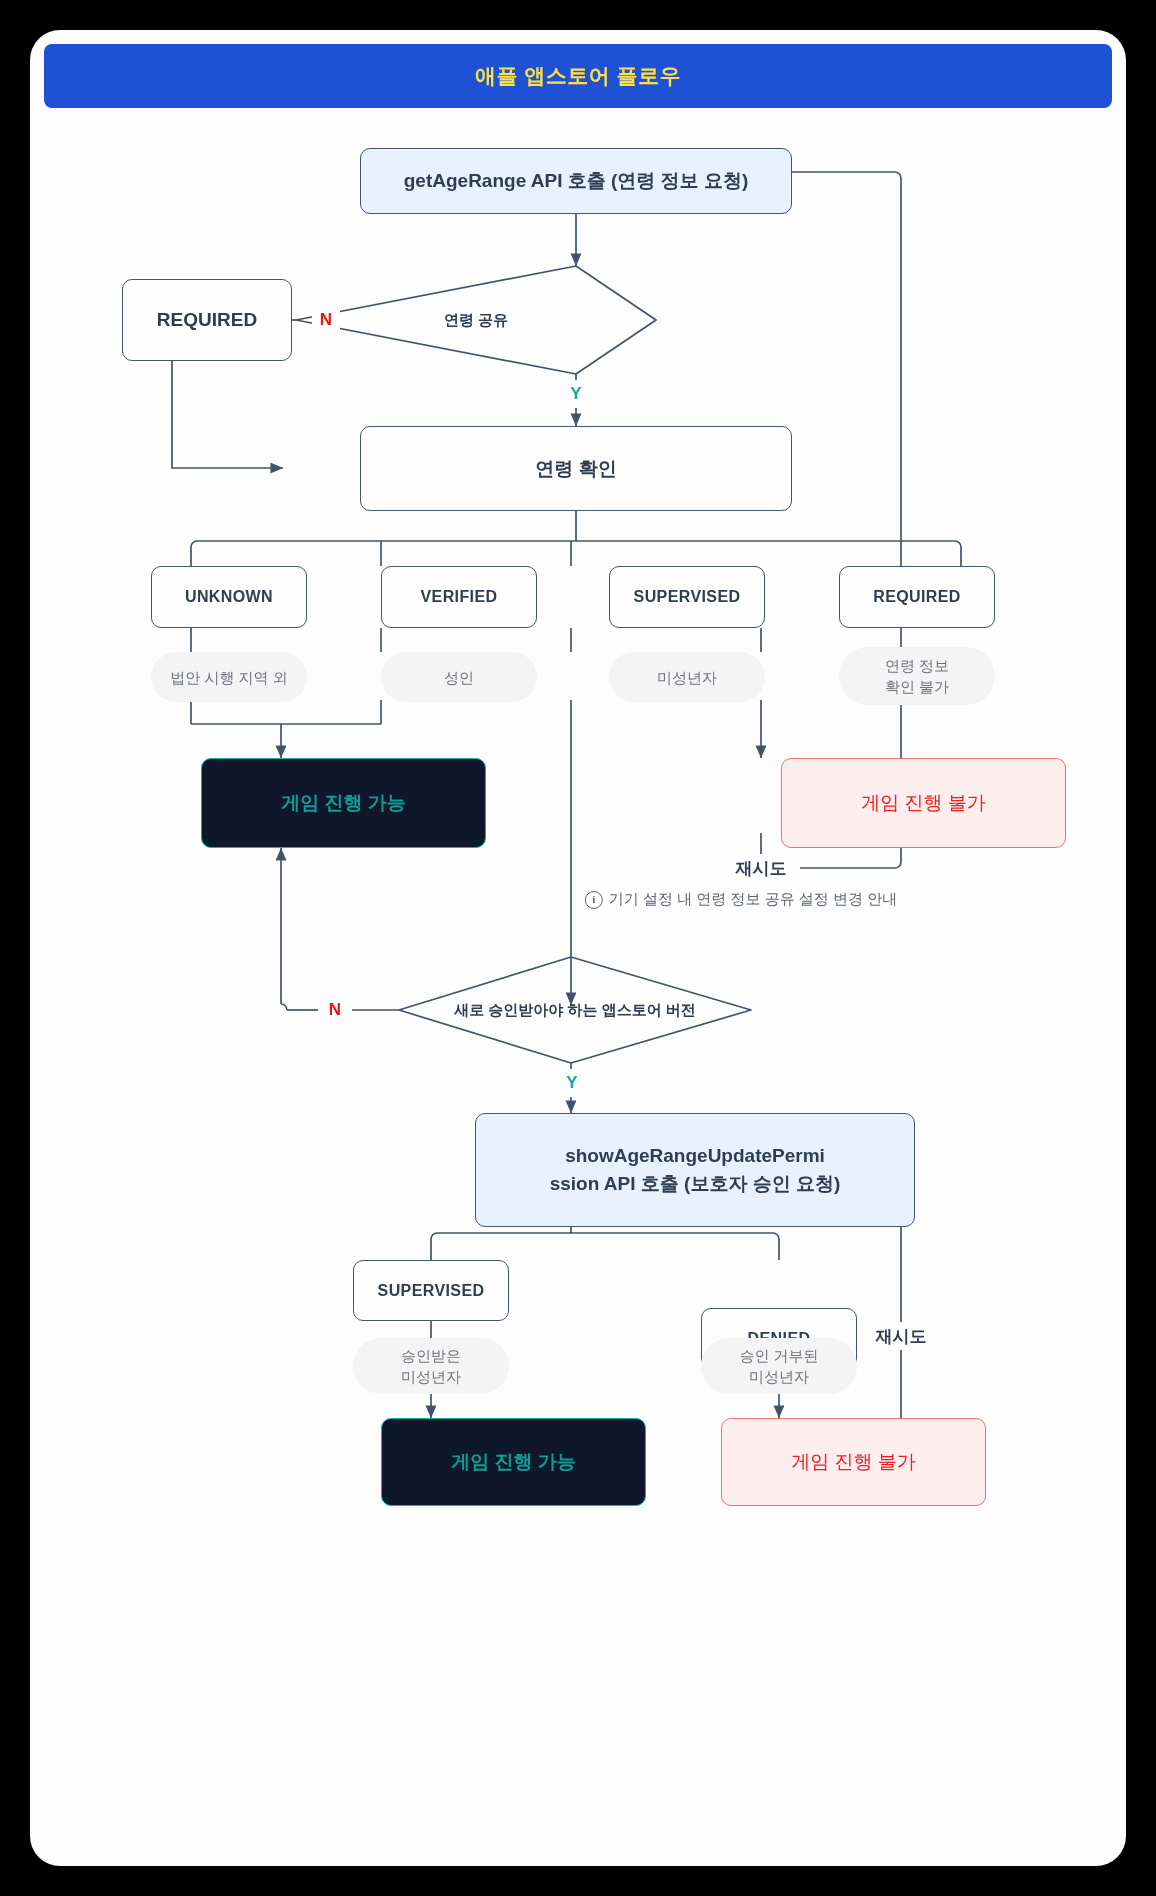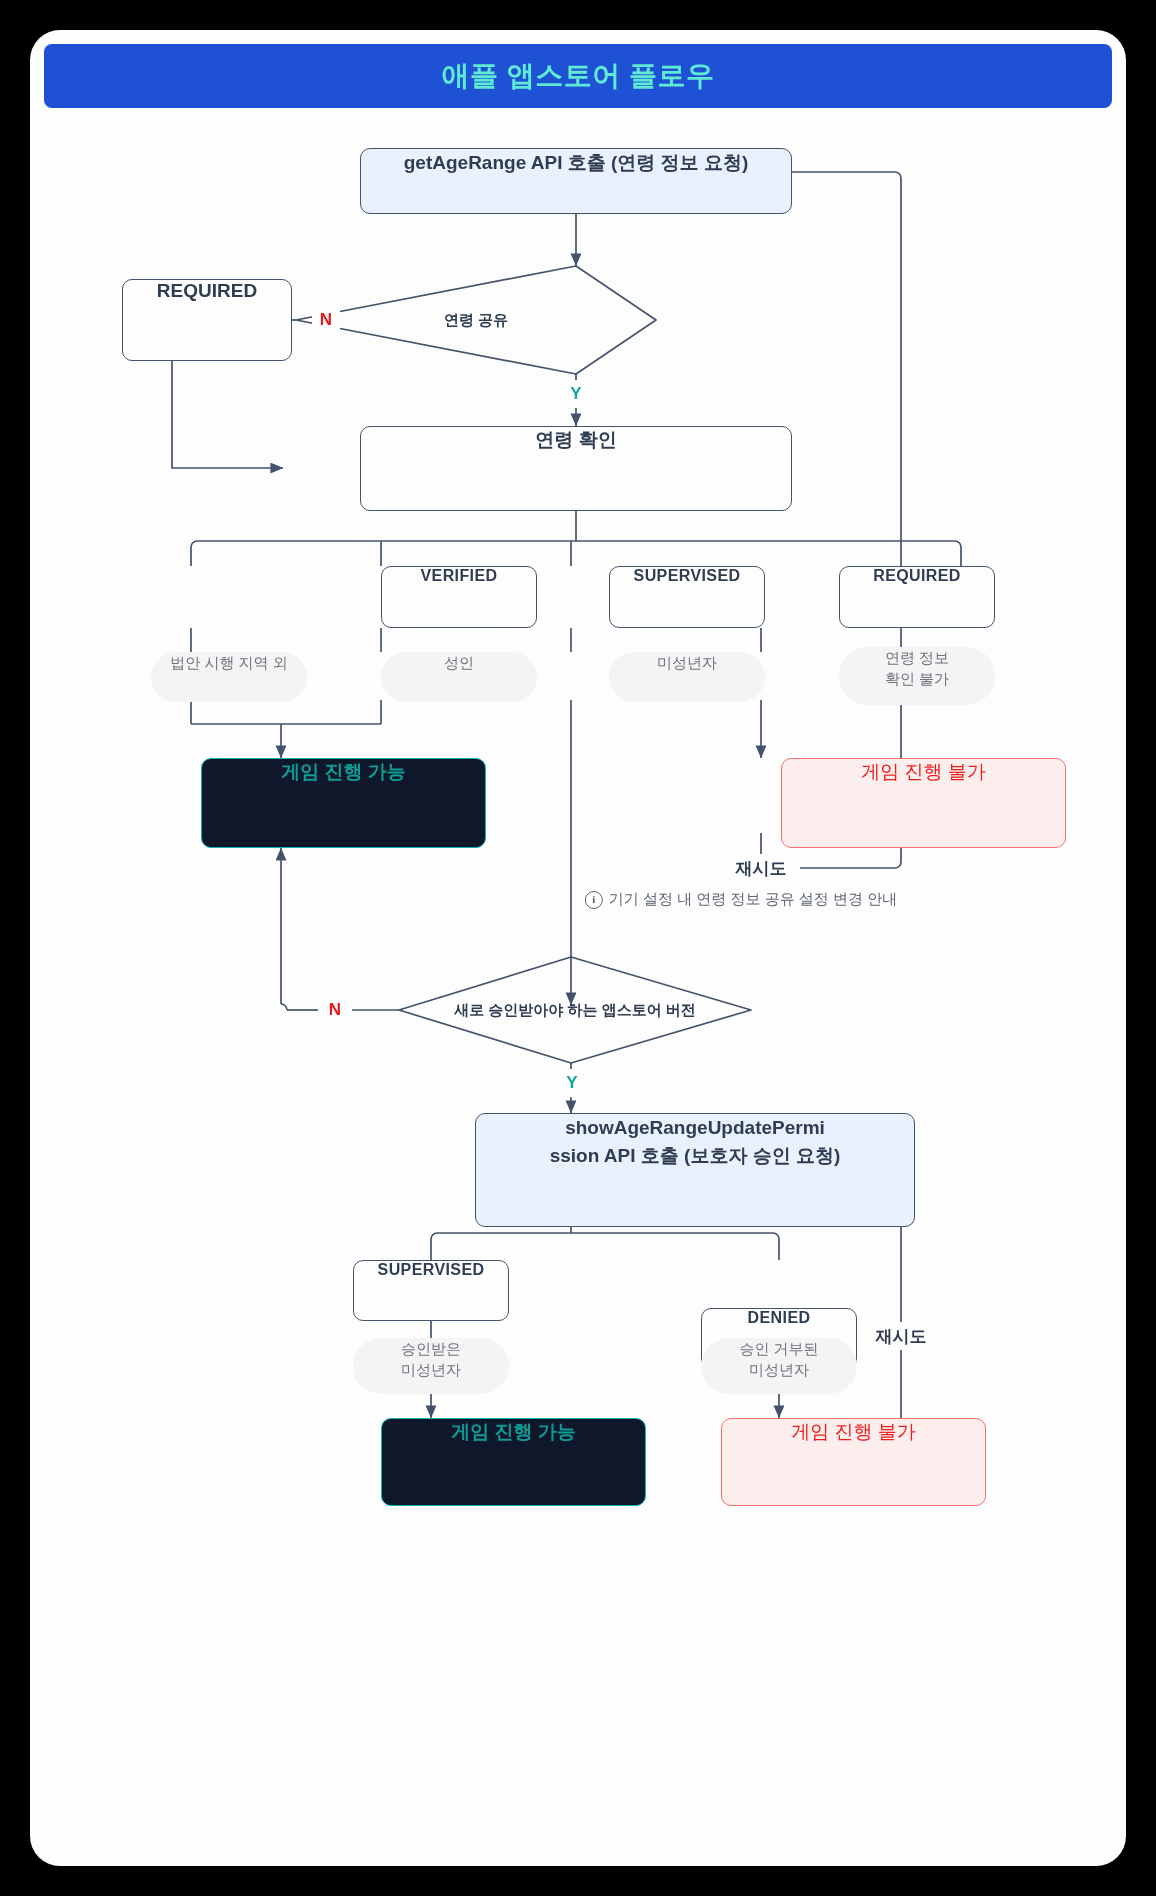--- a/index.html
+++ b/index.html
@@ -12,26 +12,26 @@
 
   .card{
     position:absolute;left:30px;top:30px;width:1096px;height:1836px;
     background:#fdfdfd;border-radius:30px;box-sizing:border-box;
   }
 
   .titlebar{
     position:absolute;left:44px;top:44px;width:1068px;height:64px;
     background:#1f51d4;border-radius:8px;
     display:flex;align-items:center;justify-content:center;
-    color:#5eead4;font-size:28px;font-weight:bold;letter-spacing:.5px;
+    color:#fde047;font-size:21px;font-weight:bold;letter-spacing:.5px;
   }
 
   svg.wires{position:absolute;left:0;top:0;width:1156px;height:1896px;pointer-events:none;}
 
-  .node{position:absolute;box-sizing:border-box;display:flex;justify-content:center;text-align:center;}
+  .node{position:absolute;box-sizing:border-box;display:flex;align-items:center;justify-content:center;text-align:center;}
 
   
   .api{
     background:#e8f1fd;border:1.6px solid #43536b;border-radius:10px;
     color:#2f3d52;font-weight:bold;font-size:19px;line-height:1.45;
   }
   .plain{
     background:#fdfdfd;border:1.6px solid #43536b;border-radius:10px;
     color:#2f3d52;font-weight:bold;font-size:19px;
   }
@@ -184,20 +184,23 @@
   </div>
 
   <div class="node plain" style="left:122px;top:279px;width:170px;height:82px;">
     <span>REQUIRED</span>
   </div>
 
   <div class="node plain" style="left:360px;top:426px;width:432px;height:85px;">
     <span>연령 확인</span>
   </div>
 
+  <div class="node status" style="left:151px;top:566px;width:156px;height:62px;">
+    <span>UNKNOWN</span>
+  </div>
   <div class="node status" style="left:381px;top:566px;width:156px;height:62px;">
     <span>VERIFIED</span>
   </div>
   <div class="node status" style="left:609px;top:566px;width:156px;height:62px;">
     <span>SUPERVISED</span>
   </div>
   <div class="node status" style="left:839px;top:566px;width:156px;height:62px;">
     <span>REQUIRED</span>
   </div>
 

